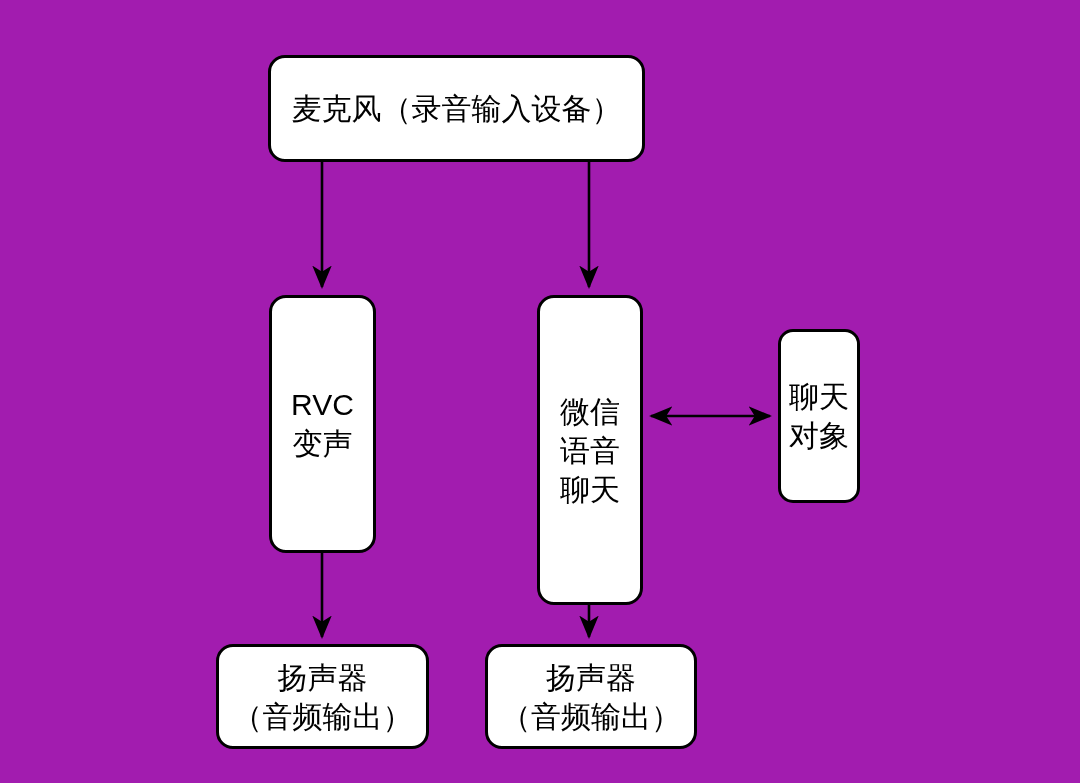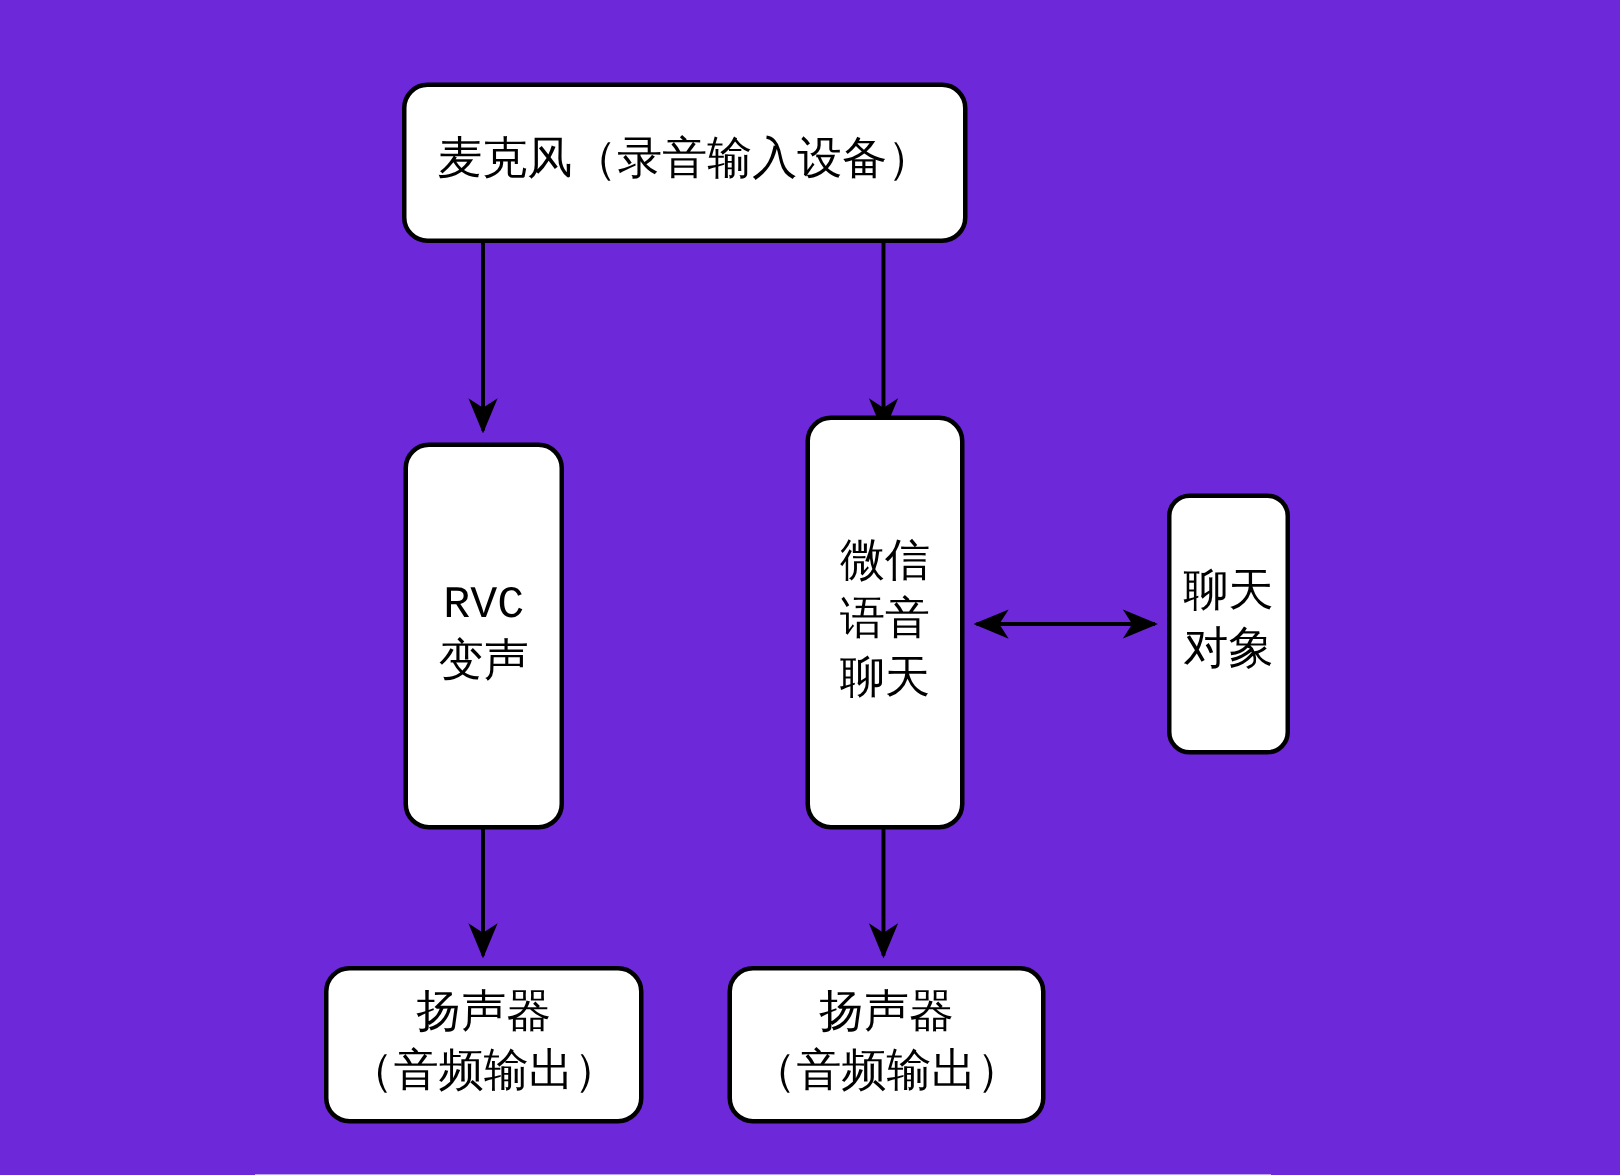--- a/index.html
+++ b/index.html
@@ -4,23 +4,23 @@
 <style>
   html, body {
     margin: 0;
     padding: 0;
     background: #ffffff;
   }
   .canvas {
     position: relative;
     width: 1080px;
     height: 783px;
-    background: #6d28d9;
+    background: #a21caf;
     overflow: hidden;
-    font-family: Liberation Mono, monospace;
+    font-family: Liberation Sans, sans-serif;
   }
   .node {
     position: absolute;
     box-sizing: border-box;
     border: 3px solid #000000;
     border-radius: 17px;
     background: #ffffff;
     display: flex;
     flex-direction: column;
     justify-content: center;
@@ -28,21 +28,21 @@
     text-align: center;
     color: #000000;
     font-size: 30px;
     line-height: 1.3;
     z-index: 2;
   }
   .node .line { white-space: nowrap; }
 
   #node-microphone      { left: 268px; top: 55px;  width: 377px; height: 107px; }
   #node-rvc             { left: 269px; top: 295px; width: 107px; height: 258px; }
-  #node-wechat          { left: 537px; top: 277px; width: 106px; height: 276px; }
+  #node-wechat          { left: 537px; top: 295px; width: 106px; height: 310px; }
   #node-chat-partner    { left: 778px; top: 329px; width: 82px;  height: 174px; border-radius: 15px; }
   #node-speaker-left    { left: 216px; top: 644px; width: 213px; height: 105px; }
   #node-speaker-right   { left: 485px; top: 644px; width: 212px; height: 105px; }
 
   svg.edges {
     position: absolute;
     left: 0;
     top: 0;
     width: 1080px;
     height: 783px;

